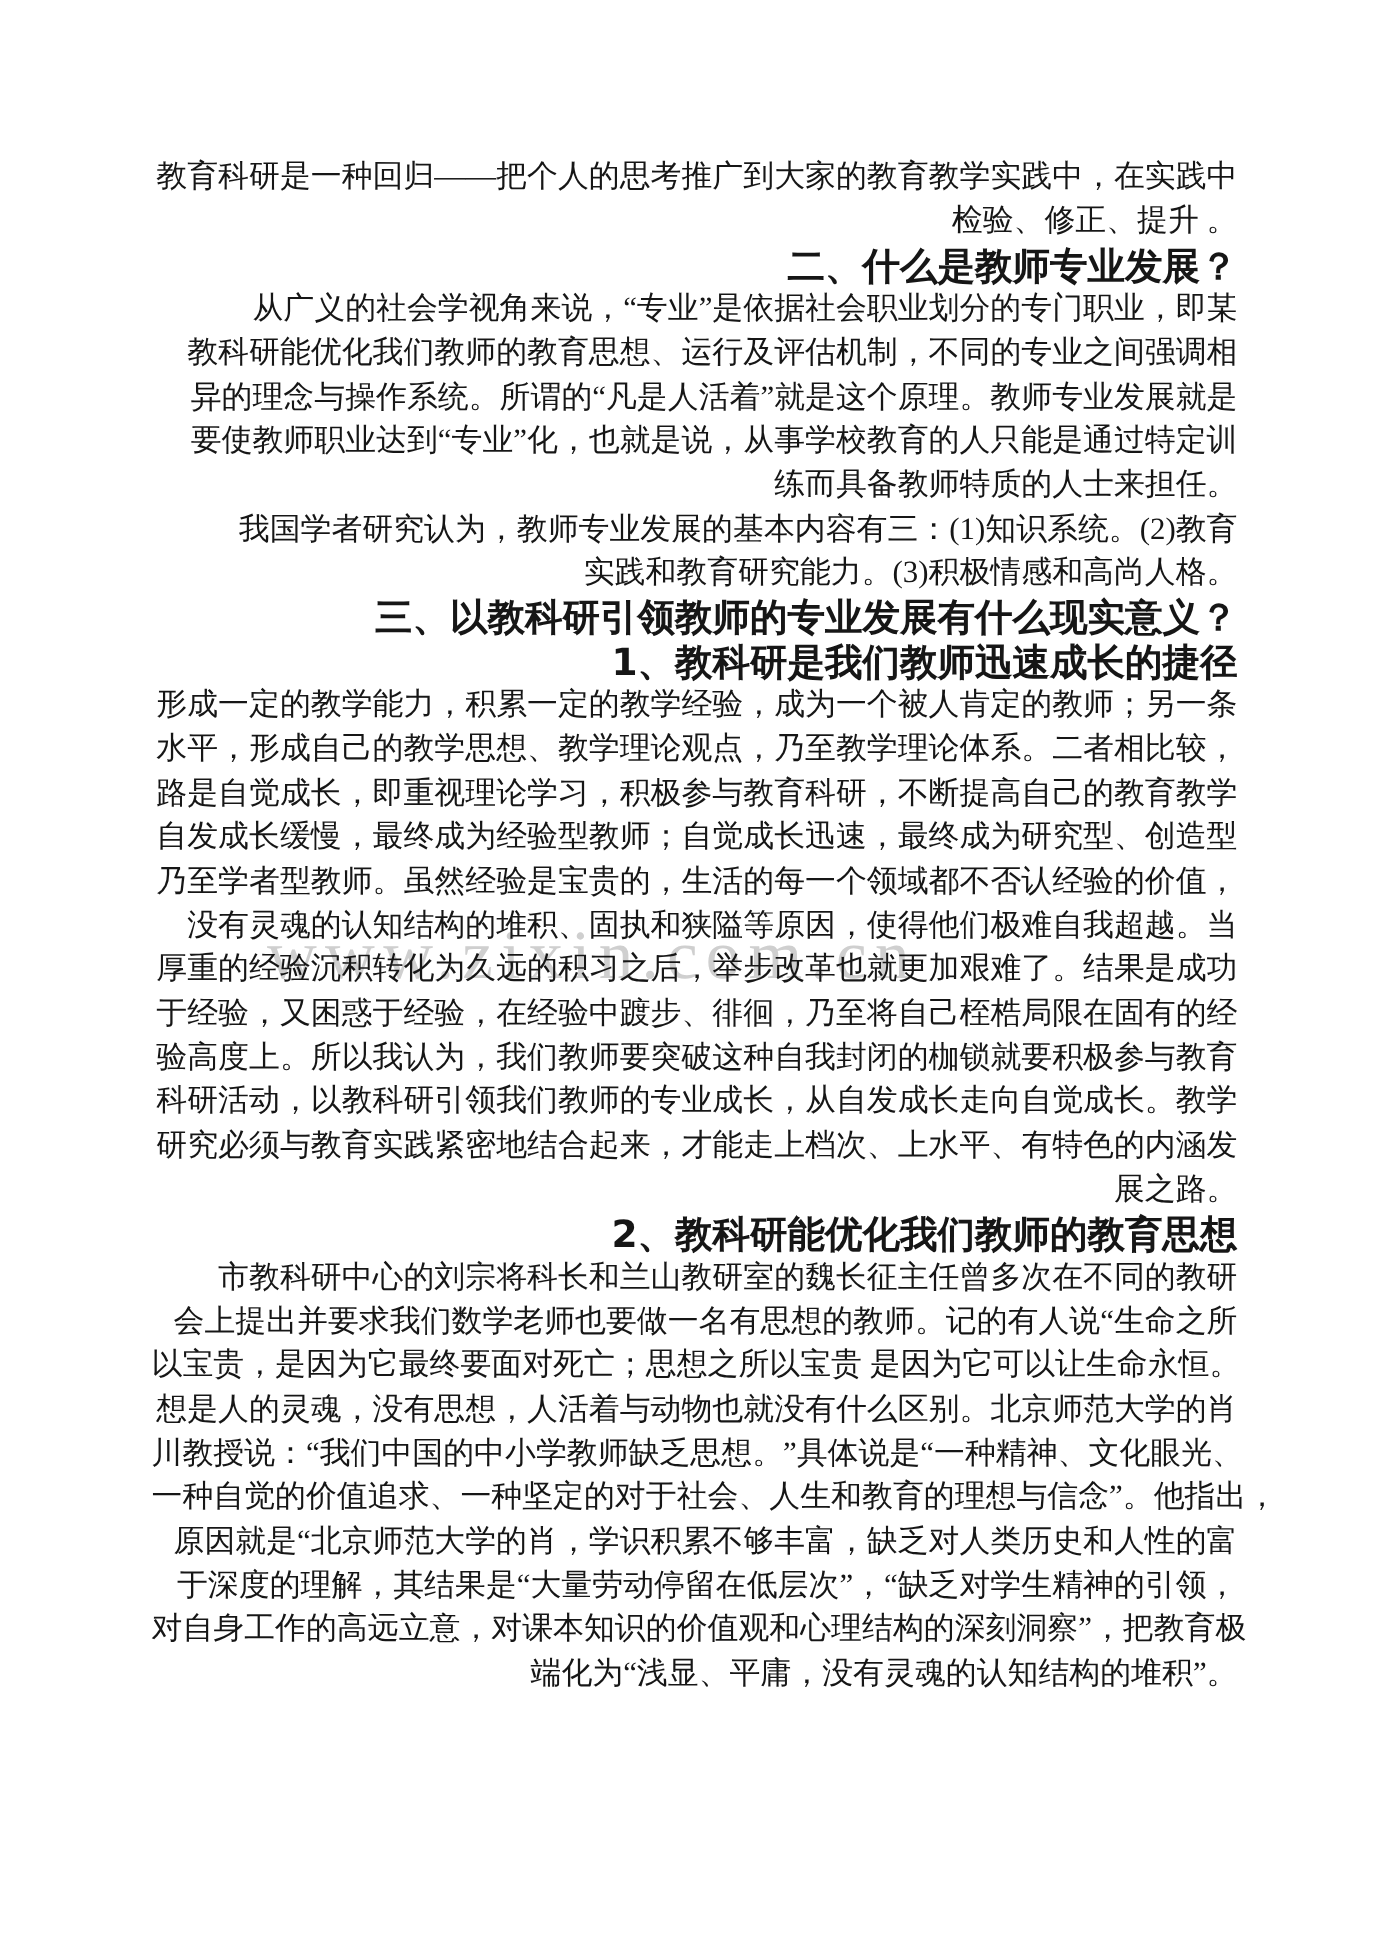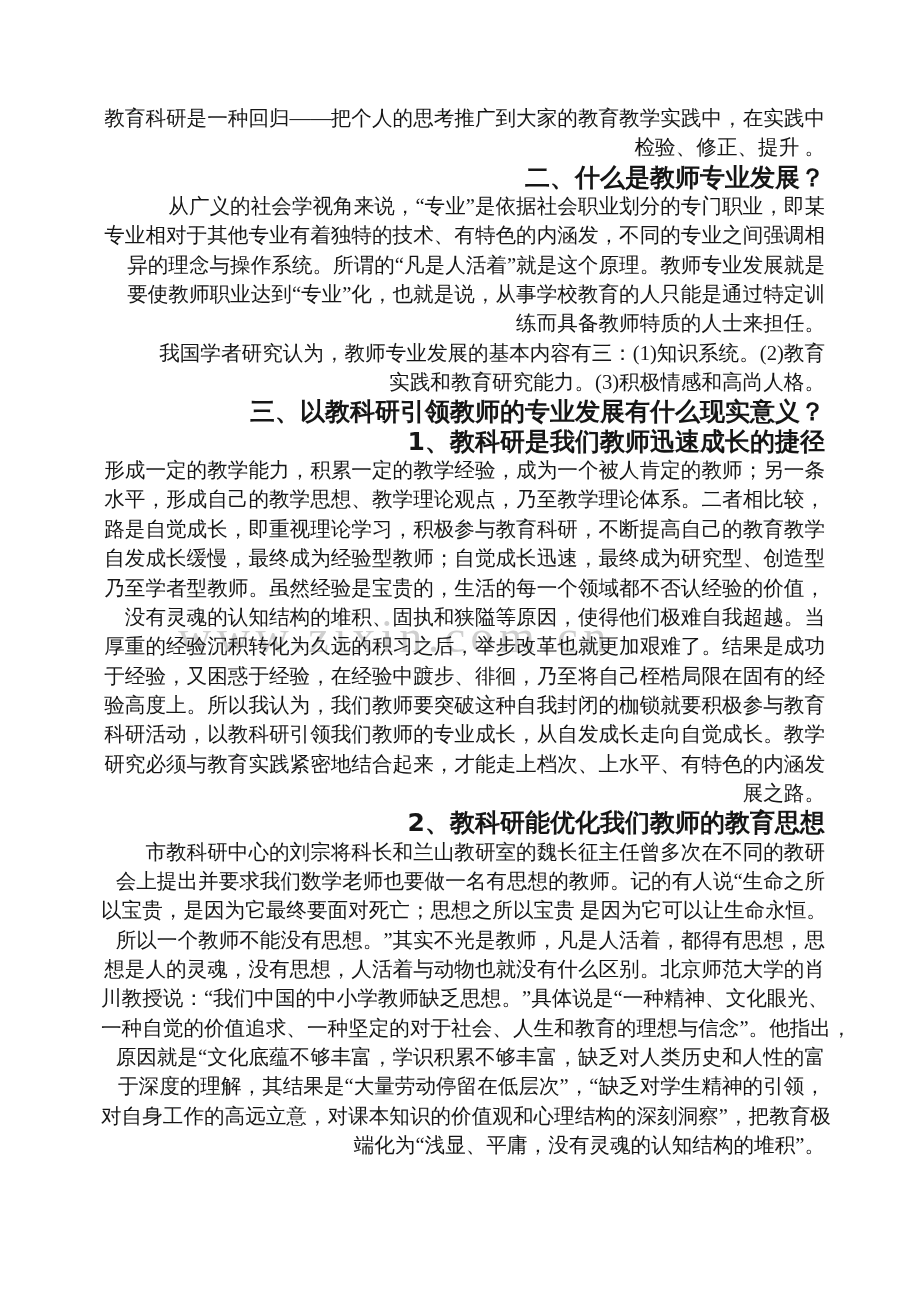--- a/index.html
+++ b/index.html
@@ -54,21 +54,21 @@
 </head>
 <body>
 
 <div class="page">
   <div class="watermark">www.zixin.com.cn</div>
   <div class="content" id="doc-lines">
       <div class="line body">教育科研是一种回归——把个人的思考推广到大家的教育教学实践中，在实践中</div>
       <div class="line body">检验、修正、提升 。</div>
       <div class="line heading indent">二、什么是教师专业发展？</div>
       <div class="line body indent">从广义的社会学视角来说，“专业”是依据社会职业划分的专门职业，即某</div>
-      <div class="line body">专业相对于其他专业有着独特的技术、有特色的内涵发，不同的专业之间强调相</div>
+      <div class="line body">教科研能优化我们教师的教育思想、运行及评估机制，不同的专业之间强调相</div>
       <div class="line body">异的理念与操作系统。所谓的“凡是人活着”就是这个原理。教师专业发展就是</div>
       <div class="line body">要使教师职业达到“专业”化，也就是说，从事学校教育的人只能是通过特定训</div>
       <div class="line body">练而具备教师特质的人士来担任。</div>
       <div class="line body indent">我国学者研究认为，教师专业发展的基本内容有三：(1)知识系统。(2)教育</div>
       <div class="line body">实践和教育研究能力。(3)积极情感和高尚人格。</div>
       <div class="line heading indent">三、以教科研引领教师的专业发展有什么现实意义？</div>
       <div class="line heading indent">1、教科研是我们教师迅速成长的捷径</div>
       <div class="line body">形成一定的教学能力，积累一定的教学经验，成为一个被人肯定的教师；另一条</div>
       <div class="line body">水平，形成自己的教学思想、教学理论观点，乃至教学理论体系。二者相比较，</div>
       <div class="line body">路是自觉成长，即重视理论学习，积极参与教育科研，不断提高自己的教育教学</div>
@@ -78,22 +78,21 @@
       <div class="line body">厚重的经验沉积转化为久远的积习之后，举步改革也就更加艰难了。结果是成功</div>
       <div class="line body">于经验，又困惑于经验，在经验中踱步、徘徊，乃至将自己桎梏局限在固有的经</div>
       <div class="line body">验高度上。所以我认为，我们教师要突破这种自我封闭的枷锁就要积极参与教育</div>
       <div class="line body">科研活动，以教科研引领我们教师的专业成长，从自发成长走向自觉成长。教学</div>
       <div class="line body">研究必须与教育实践紧密地结合起来，才能走上档次、上水平、有特色的内涵发</div>
       <div class="line body">展之路。</div>
       <div class="line heading indent">2、教科研能优化我们教师的教育思想</div>
       <div class="line body indent">市教科研中心的刘宗将科长和兰山教研室的魏长征主任曾多次在不同的教研</div>
       <div class="line body">会上提出并要求我们数学老师也要做一名有思想的教师。记的有人说“生命之所</div>
       <div class="line body">以宝贵，是因为它最终要面对死亡；思想之所以宝贵 是因为它可以让生命永恒。</div>
-      <div class="line body">所以一个教师不能没有思想。”其实不光是教师，凡是人活着，都得有思想，思</div>
       <div class="line body">想是人的灵魂，没有思想，人活着与动物也就没有什么区别。北京师范大学的肖</div>
       <div class="line body">川教授说：“我们中国的中小学教师缺乏思想。”具体说是“一种精神、文化眼光、</div>
       <div class="line body">一种自觉的价值追求、一种坚定的对于社会、人生和教育的理想与信念”。他指出，</div>
-      <div class="line body">原因就是“文化底蕴不够丰富，学识积累不够丰富，缺乏对人类历史和人性的富</div>
+      <div class="line body">原因就是“北京师范大学的肖，学识积累不够丰富，缺乏对人类历史和人性的富</div>
       <div class="line body">于深度的理解，其结果是“大量劳动停留在低层次”，“缺乏对学生精神的引领，</div>
       <div class="line body">对自身工作的高远立意，对课本知识的价值观和心理结构的深刻洞察”，把教育极</div>
       <div class="line body">端化为“浅显、平庸，没有灵魂的认知结构的堆积”。</div>
     </div>
 </div>
 
 </body></html>

